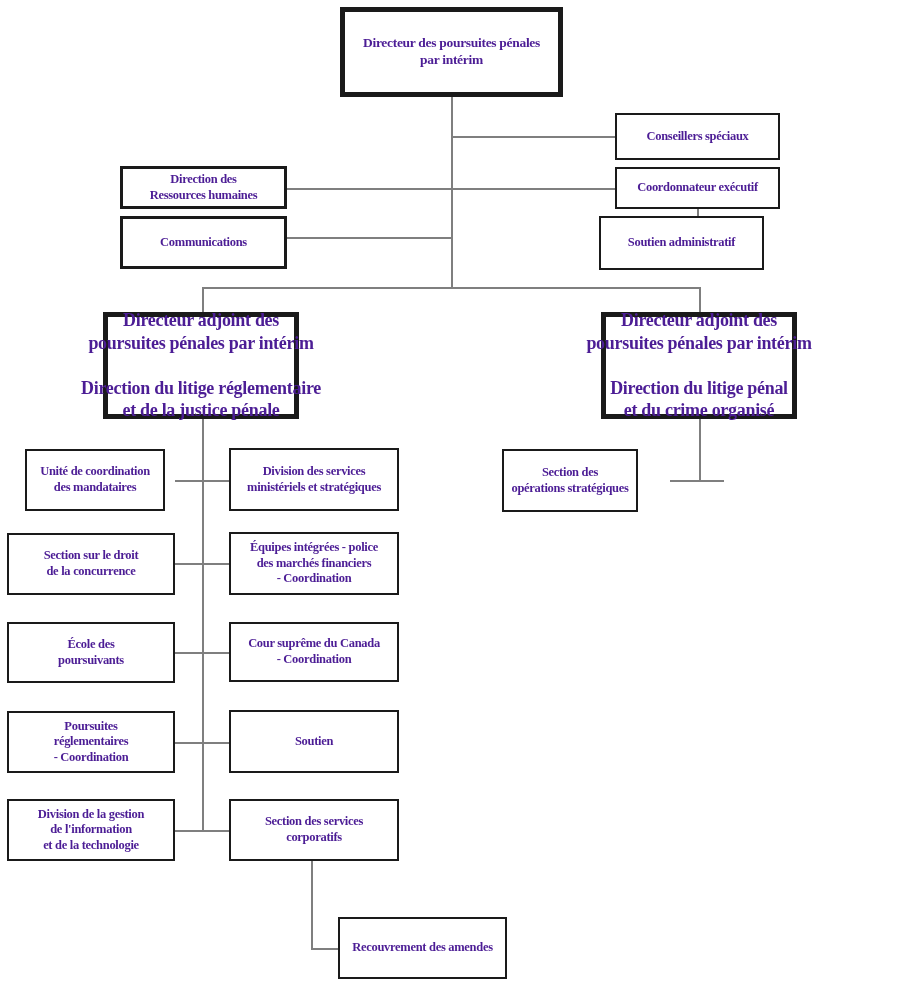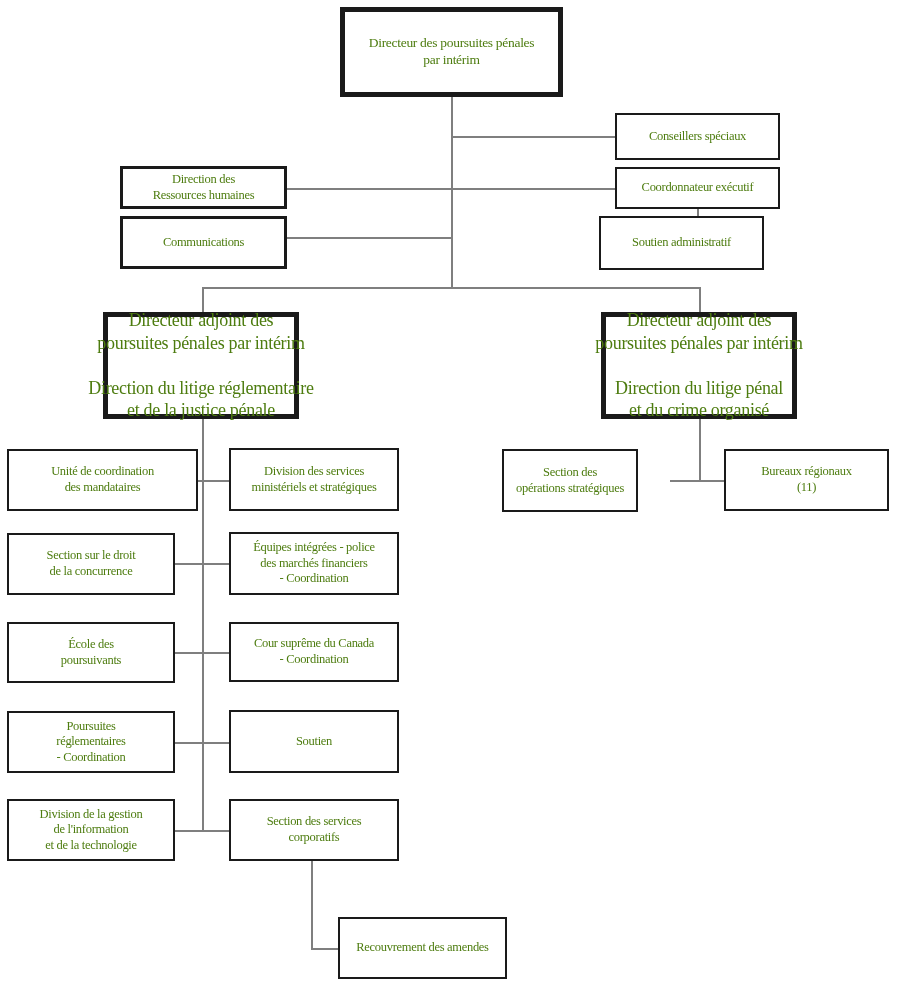--- a/index.html
+++ b/index.html
@@ -9,21 +9,21 @@
   }
   .node{
     position:absolute;box-sizing:border-box;background:#ffffff;
     border:2px solid #1a1a1a;
     display:flex;align-items:center;justify-content:center;
     text-align:center;z-index:2;
   }
   .node.medium{border-width:3px;}
   .node.thick{border-width:5px;}
   .label{
-    font-weight:normal;font-size:12.5px;line-height:1.25;color:#4d7c0f;
+    font-weight:bold;font-size:12.5px;line-height:1.25;color:#4c1d95;
     letter-spacing:-0.3px;white-space:pre;
   }
   .node.thick .label{font-size:18px;}
   #n-director .label{font-size:13.5px;}
   .hline,.vline{position:absolute;background:#7f7f7f;z-index:1;}
   .hline{height:1.5px;}
   .vline{width:1.5px;}
 </style>
 </head>
 <body>
@@ -89,26 +89,22 @@
 
 Direction du litige pénal
 et du crime organisé</div>
   </div>
 
   <div class="node" style="left:502px;top:449px;width:136px;height:63px">
     <div class="label">Section des
 opérations stratégiques</div>
   </div>
 
-  <div class="node" style="left:724px;top:449px;width:165px;height:62px">
-    <div class="label">Bureaux régionaux
-(11)</div>
-  </div>
 
-  <div class="node" style="left:7px;top:449px;width:191px;height:62px">
+  <div class="node" style="left:25px;top:449px;width:140px;height:62px">
     <div class="label">Unité de coordination
 des mandataires</div>
   </div>
 
   <div class="node" style="left:7px;top:533px;width:168px;height:62px">
     <div class="label">Section sur le droit
 de la concurrence</div>
   </div>
 
   <div class="node" style="left:7px;top:622px;width:168px;height:61px">

